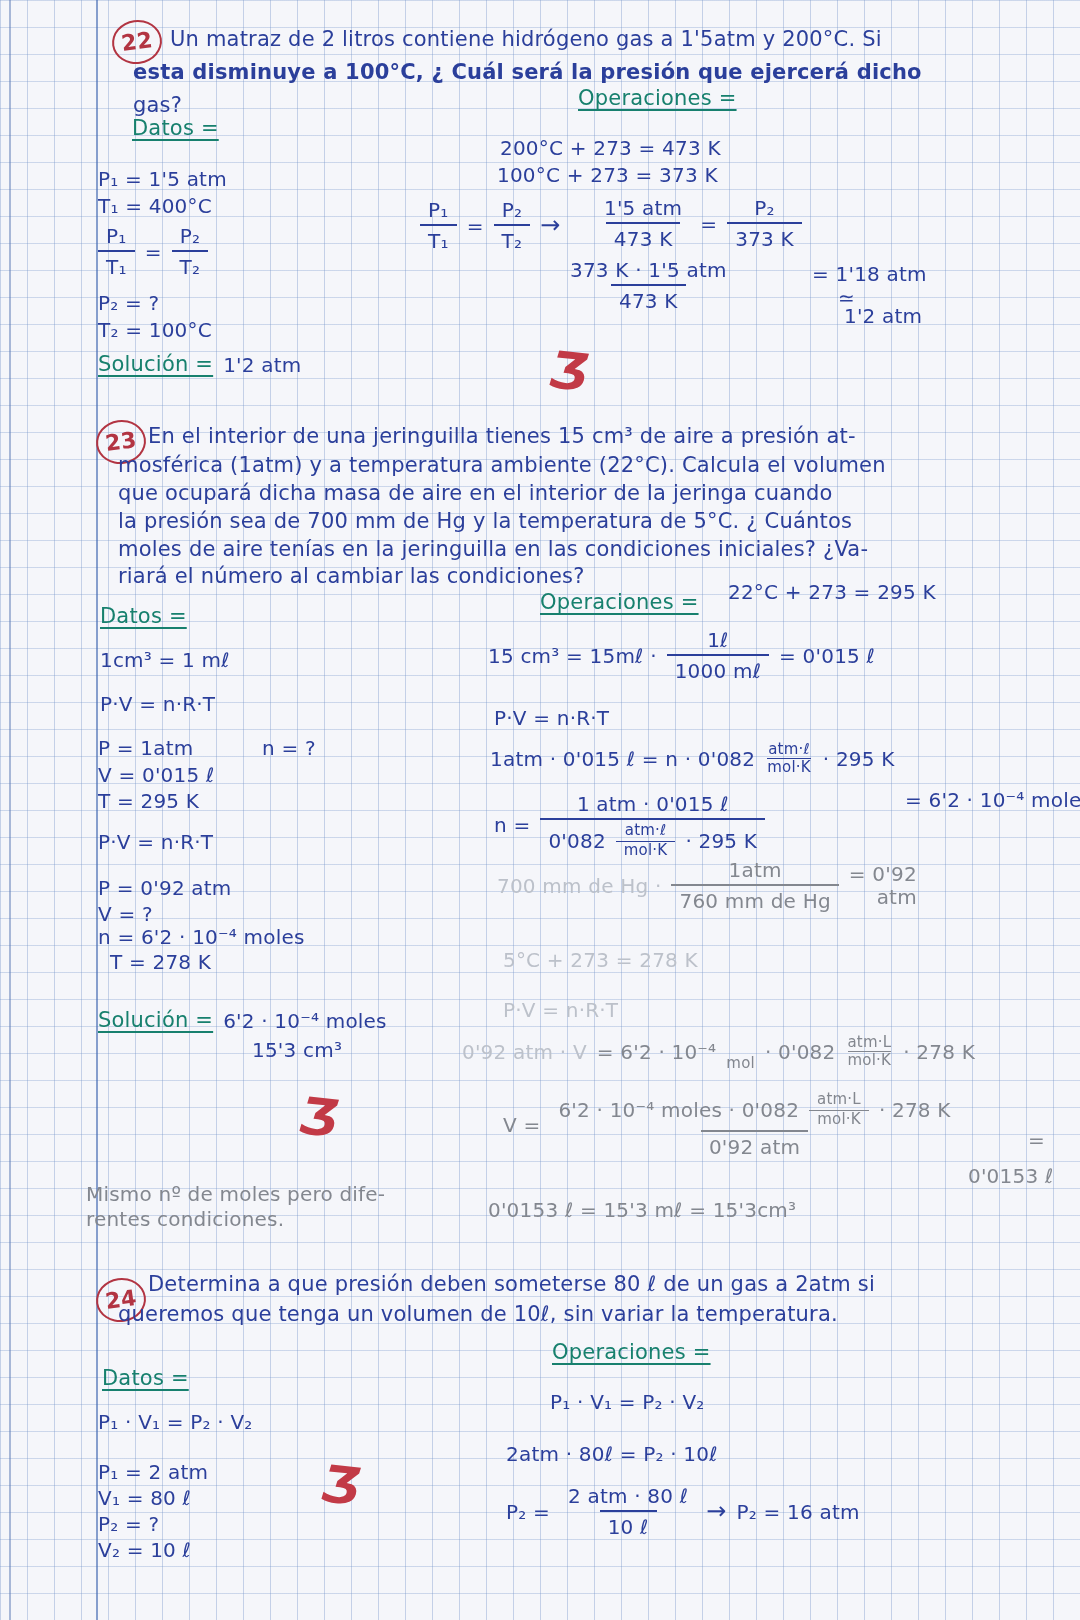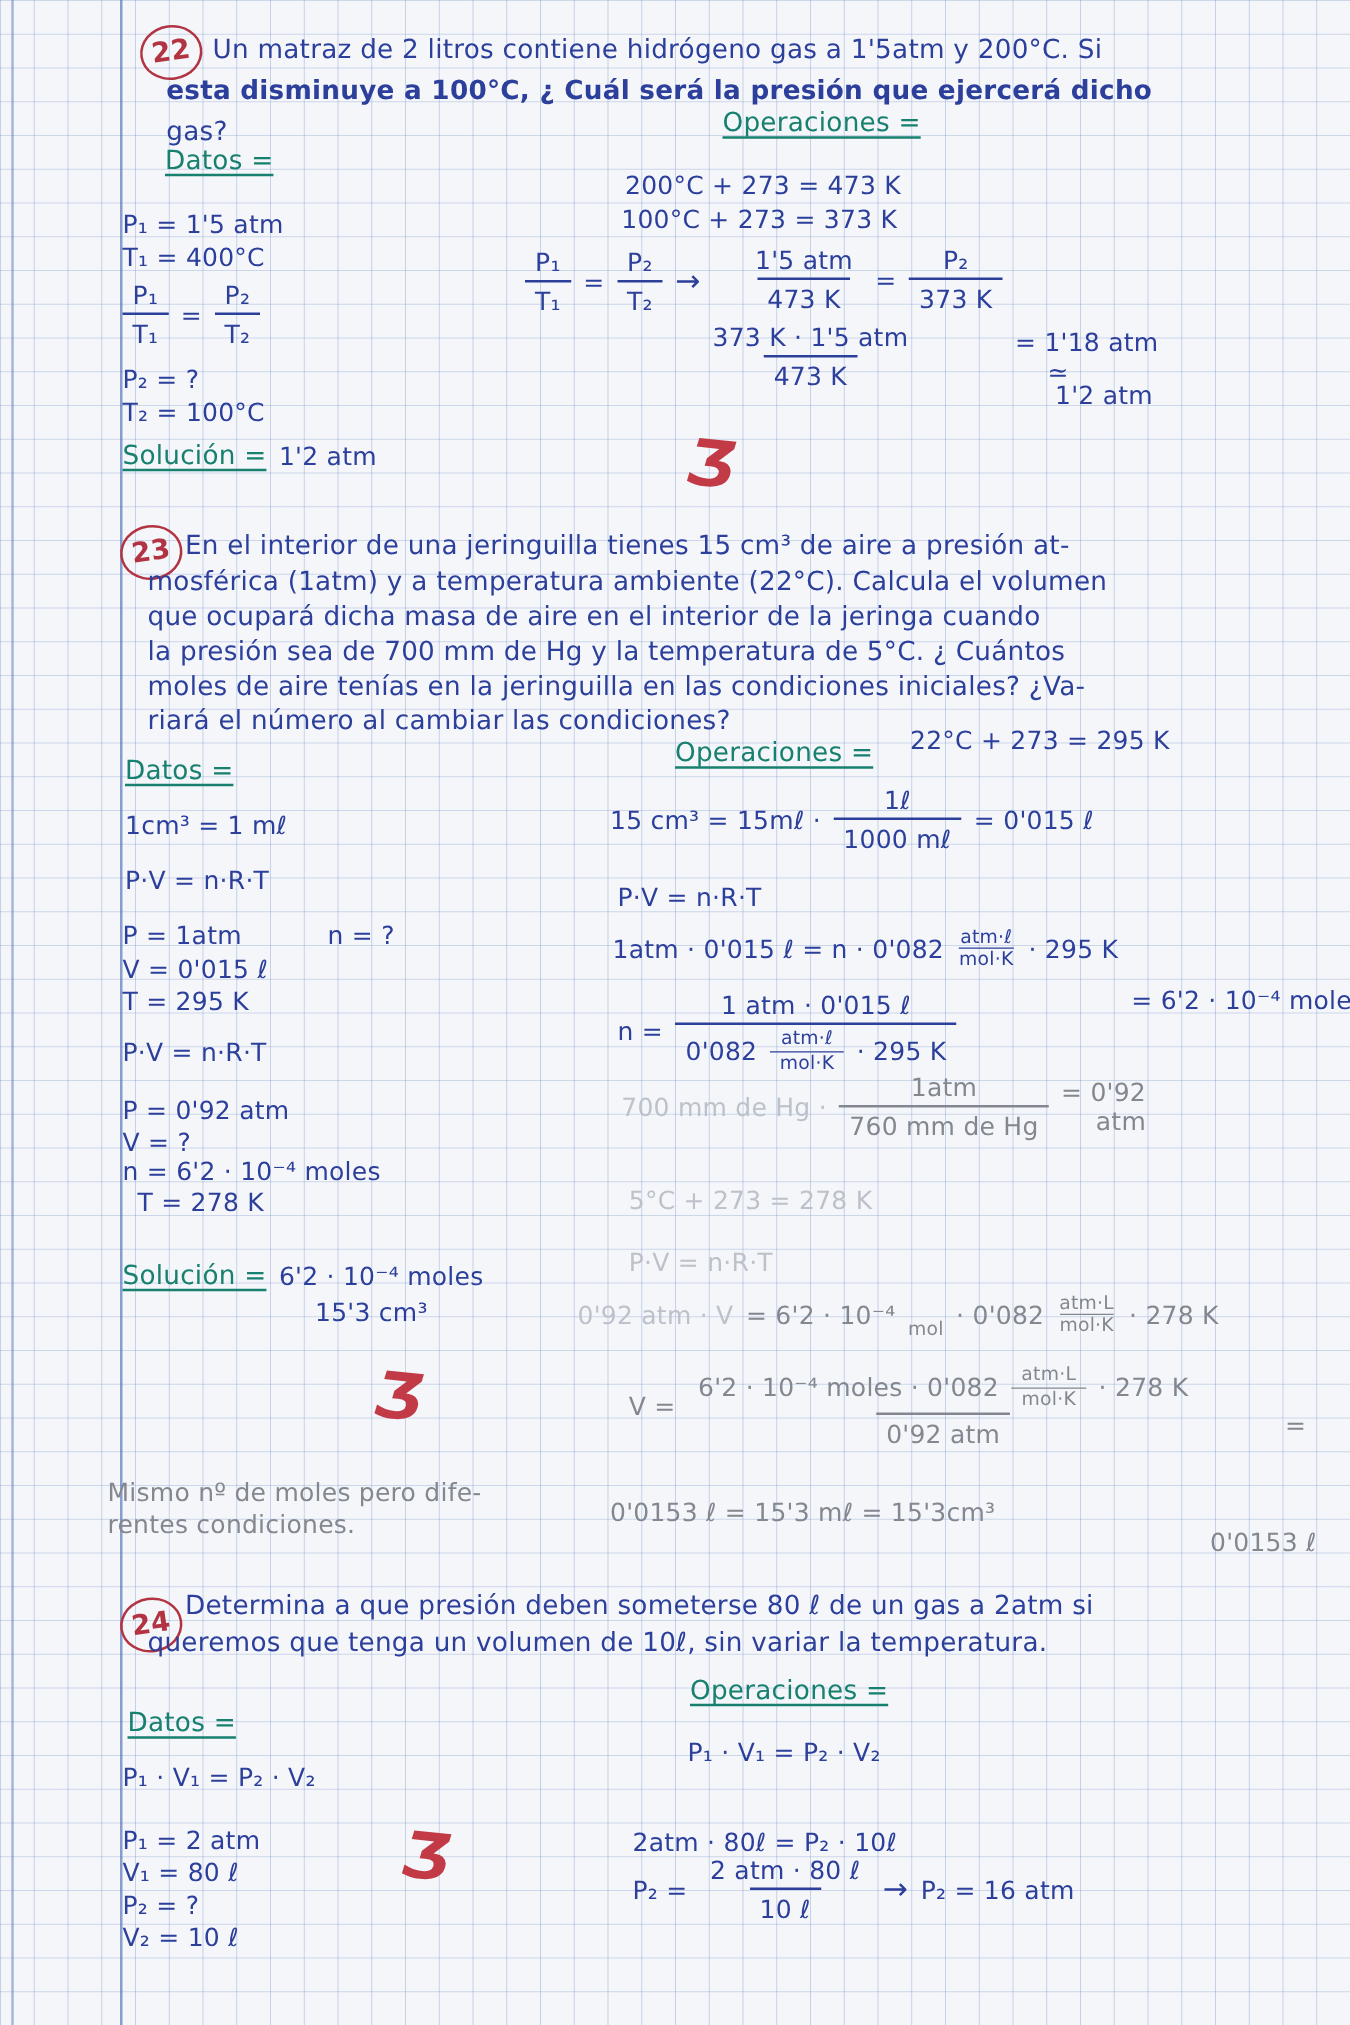--- a/index.html
+++ b/index.html
@@ -236,38 +236,38 @@
               <span class="fn">atm·L</span>
               <span class="fd">mol·K</span>
             </span>
         <span>· 278 K</span>
       </span>
         </span>
       <span class="fd">0'92 atm</span>
     </span>
   </div>
   <div class="line pencil" style="left:1028px;top:1128px;">=</div>
-  <div class="line pencil" style="left:968px;top:1222px;text-align:center;">0'0153 ℓ</div>
+  <div class="line pencil" style="left:968px;top:1164px;text-align:center;">0'0153 ℓ</div>
 
   <div class="line pencil" style="left:86px;top:1182px;">Mismo nº de moles pero dife-</div>
   <div class="line pencil" style="left:86px;top:1207px;">rentes condiciones.</div>
   <div class="line pencil" style="left:488px;top:1198px;">0'0153 ℓ = 15'3 mℓ = 15'3cm³</div>
 
   <div class="pnum" style="left:96px;top:1278px;">
       <span>24</span>
     </div>
   <div class="line blue stmt" style="left:148px;top:1272px;">Determina a que presión deben someterse 80 ℓ de un gas a 2atm si</div>
   <div class="line blue stmt" style="left:118px;top:1302px;">queremos que tenga un volumen de 10ℓ, sin variar la temperatura.</div>
 
   <div class="line teal label" style="left:552px;top:1340px;">Operaciones =</div>
   <div class="line teal label" style="left:102px;top:1366px;">Datos =</div>
 
   <div class="line blue" style="left:550px;top:1390px;">P₁ · V₁ = P₂ · V₂</div>
   <div class="line blue" style="left:98px;top:1410px;">P₁ · V₁ = P₂ · V₂</div>
-  <div class="line blue" style="left:506px;top:1442px;margin-top:20px;">2atm · 80ℓ = P₂ · 10ℓ</div>
+  <div class="line blue" style="left:506px;top:1442px;">2atm · 80ℓ = P₂ · 10ℓ</div>
   <div class="line blue" style="left:98px;top:1460px;">P₁ = 2 atm</div>
   <div class="line blue" style="left:98px;top:1486px;">V₁ = 80 ℓ</div>
 
   <div class="check" style="left:322px;top:1460px;">Ʒ</div>
 
   <div class="row blue" style="left:506px;top:1484px;">
     <span>P₂ =</span>
     <span class="frac">
         <span class="fn">2 atm · 80 ℓ</span>
         <span class="fd">10 ℓ</span>

